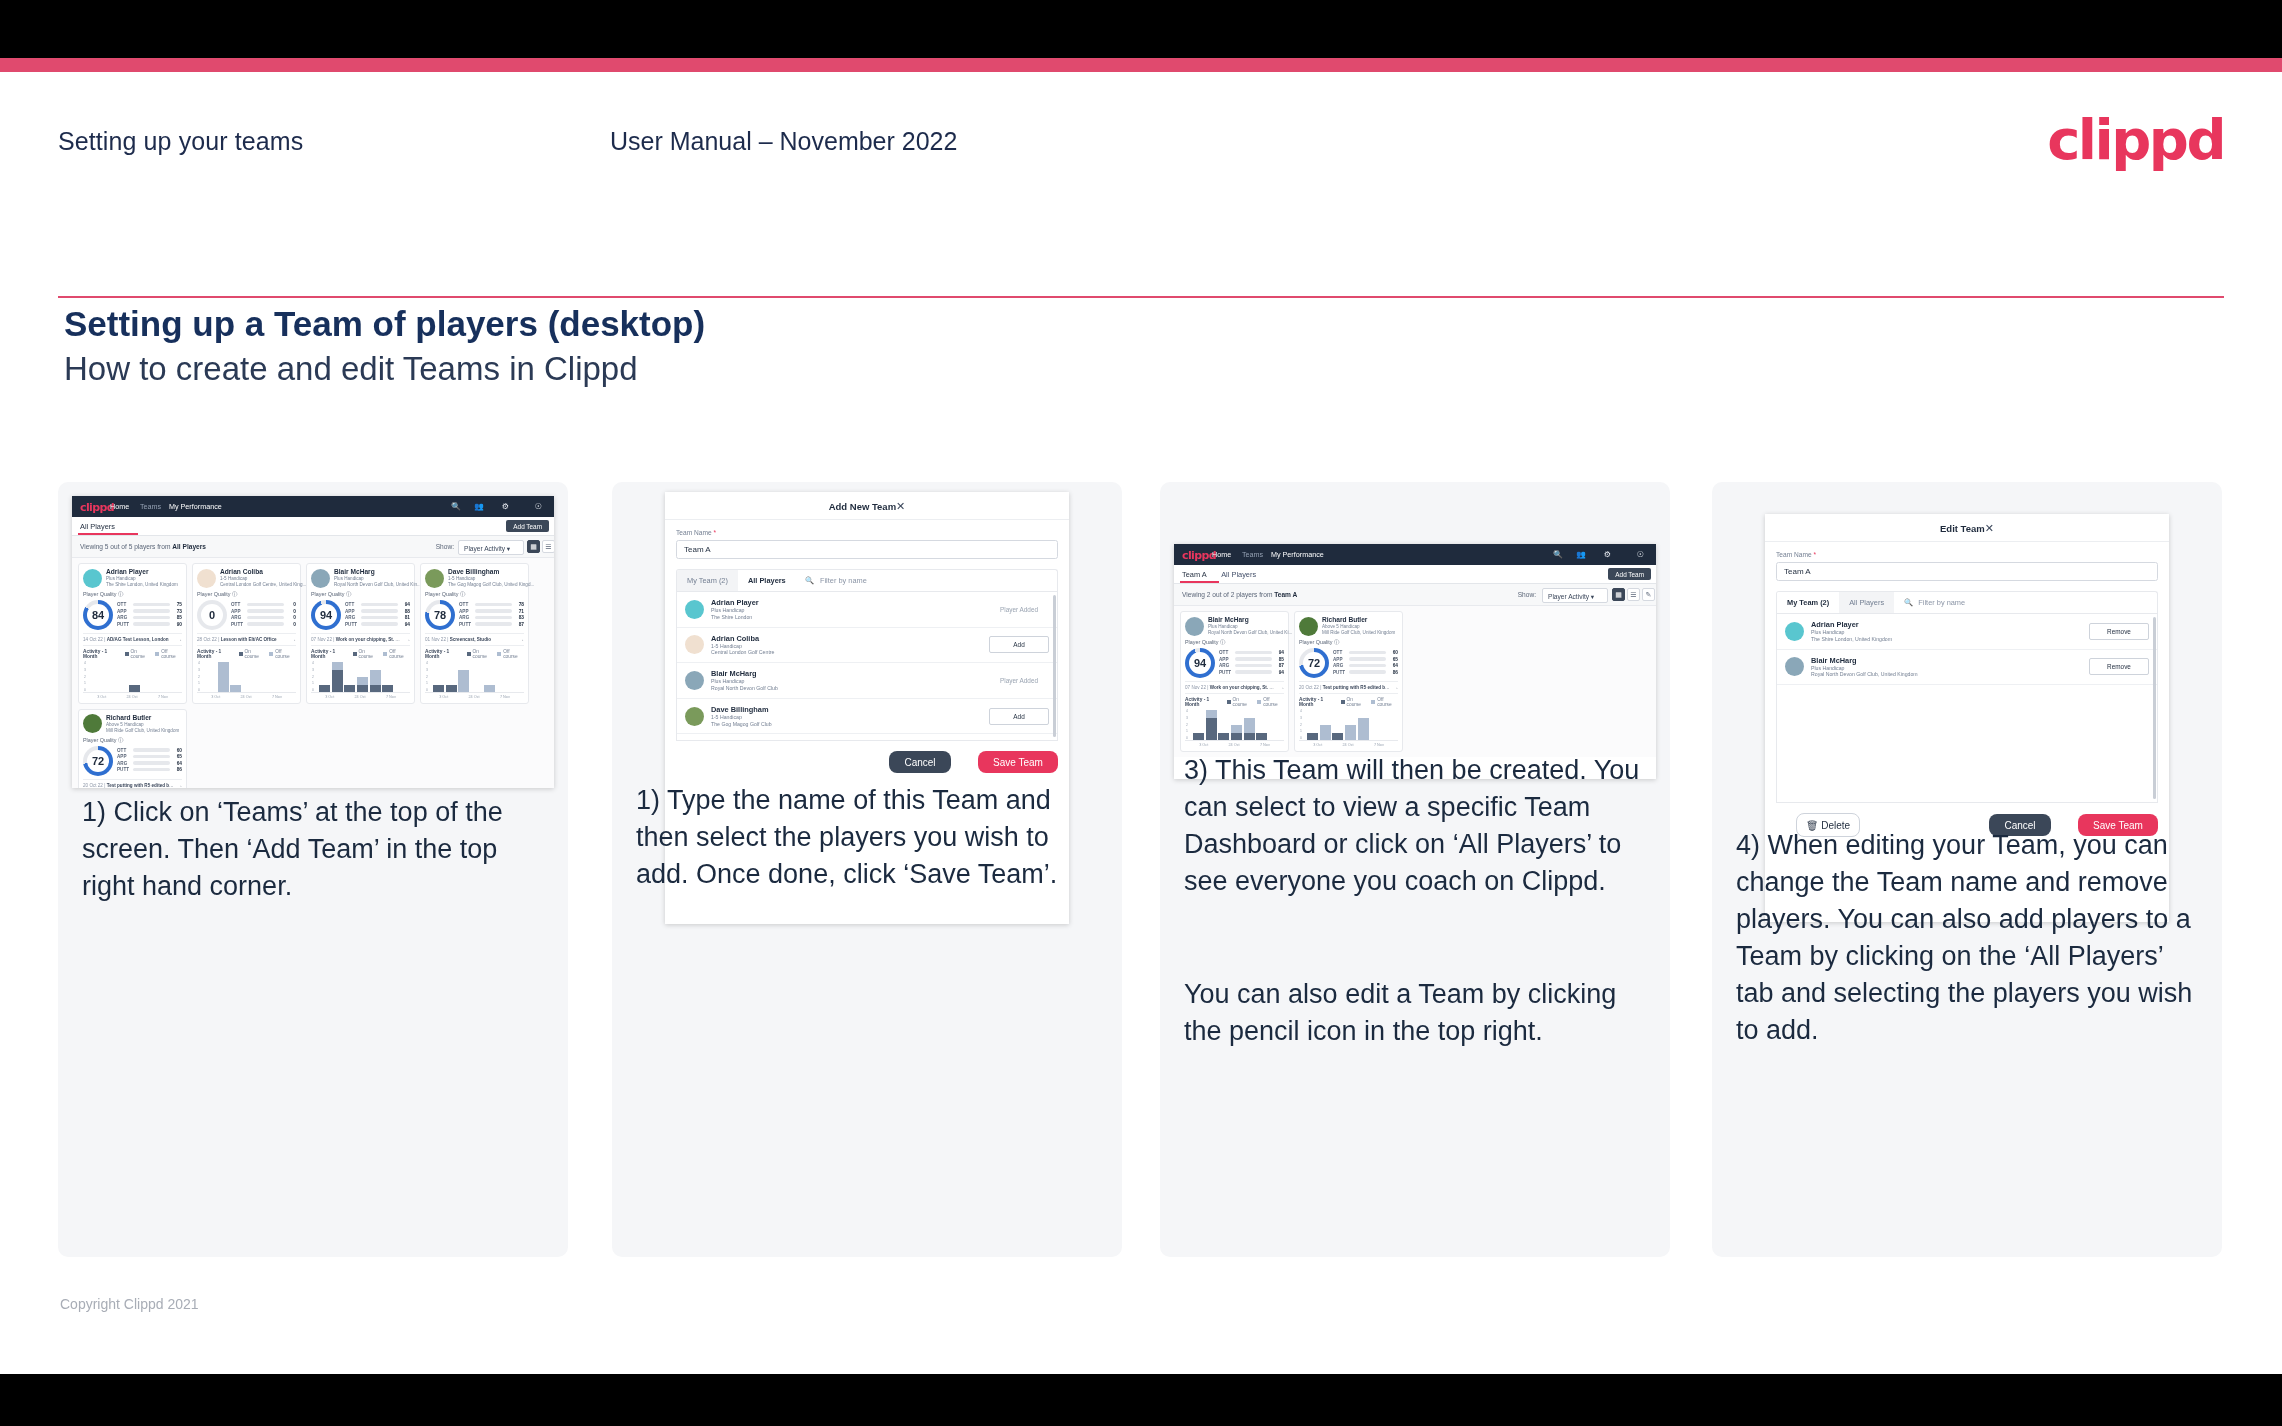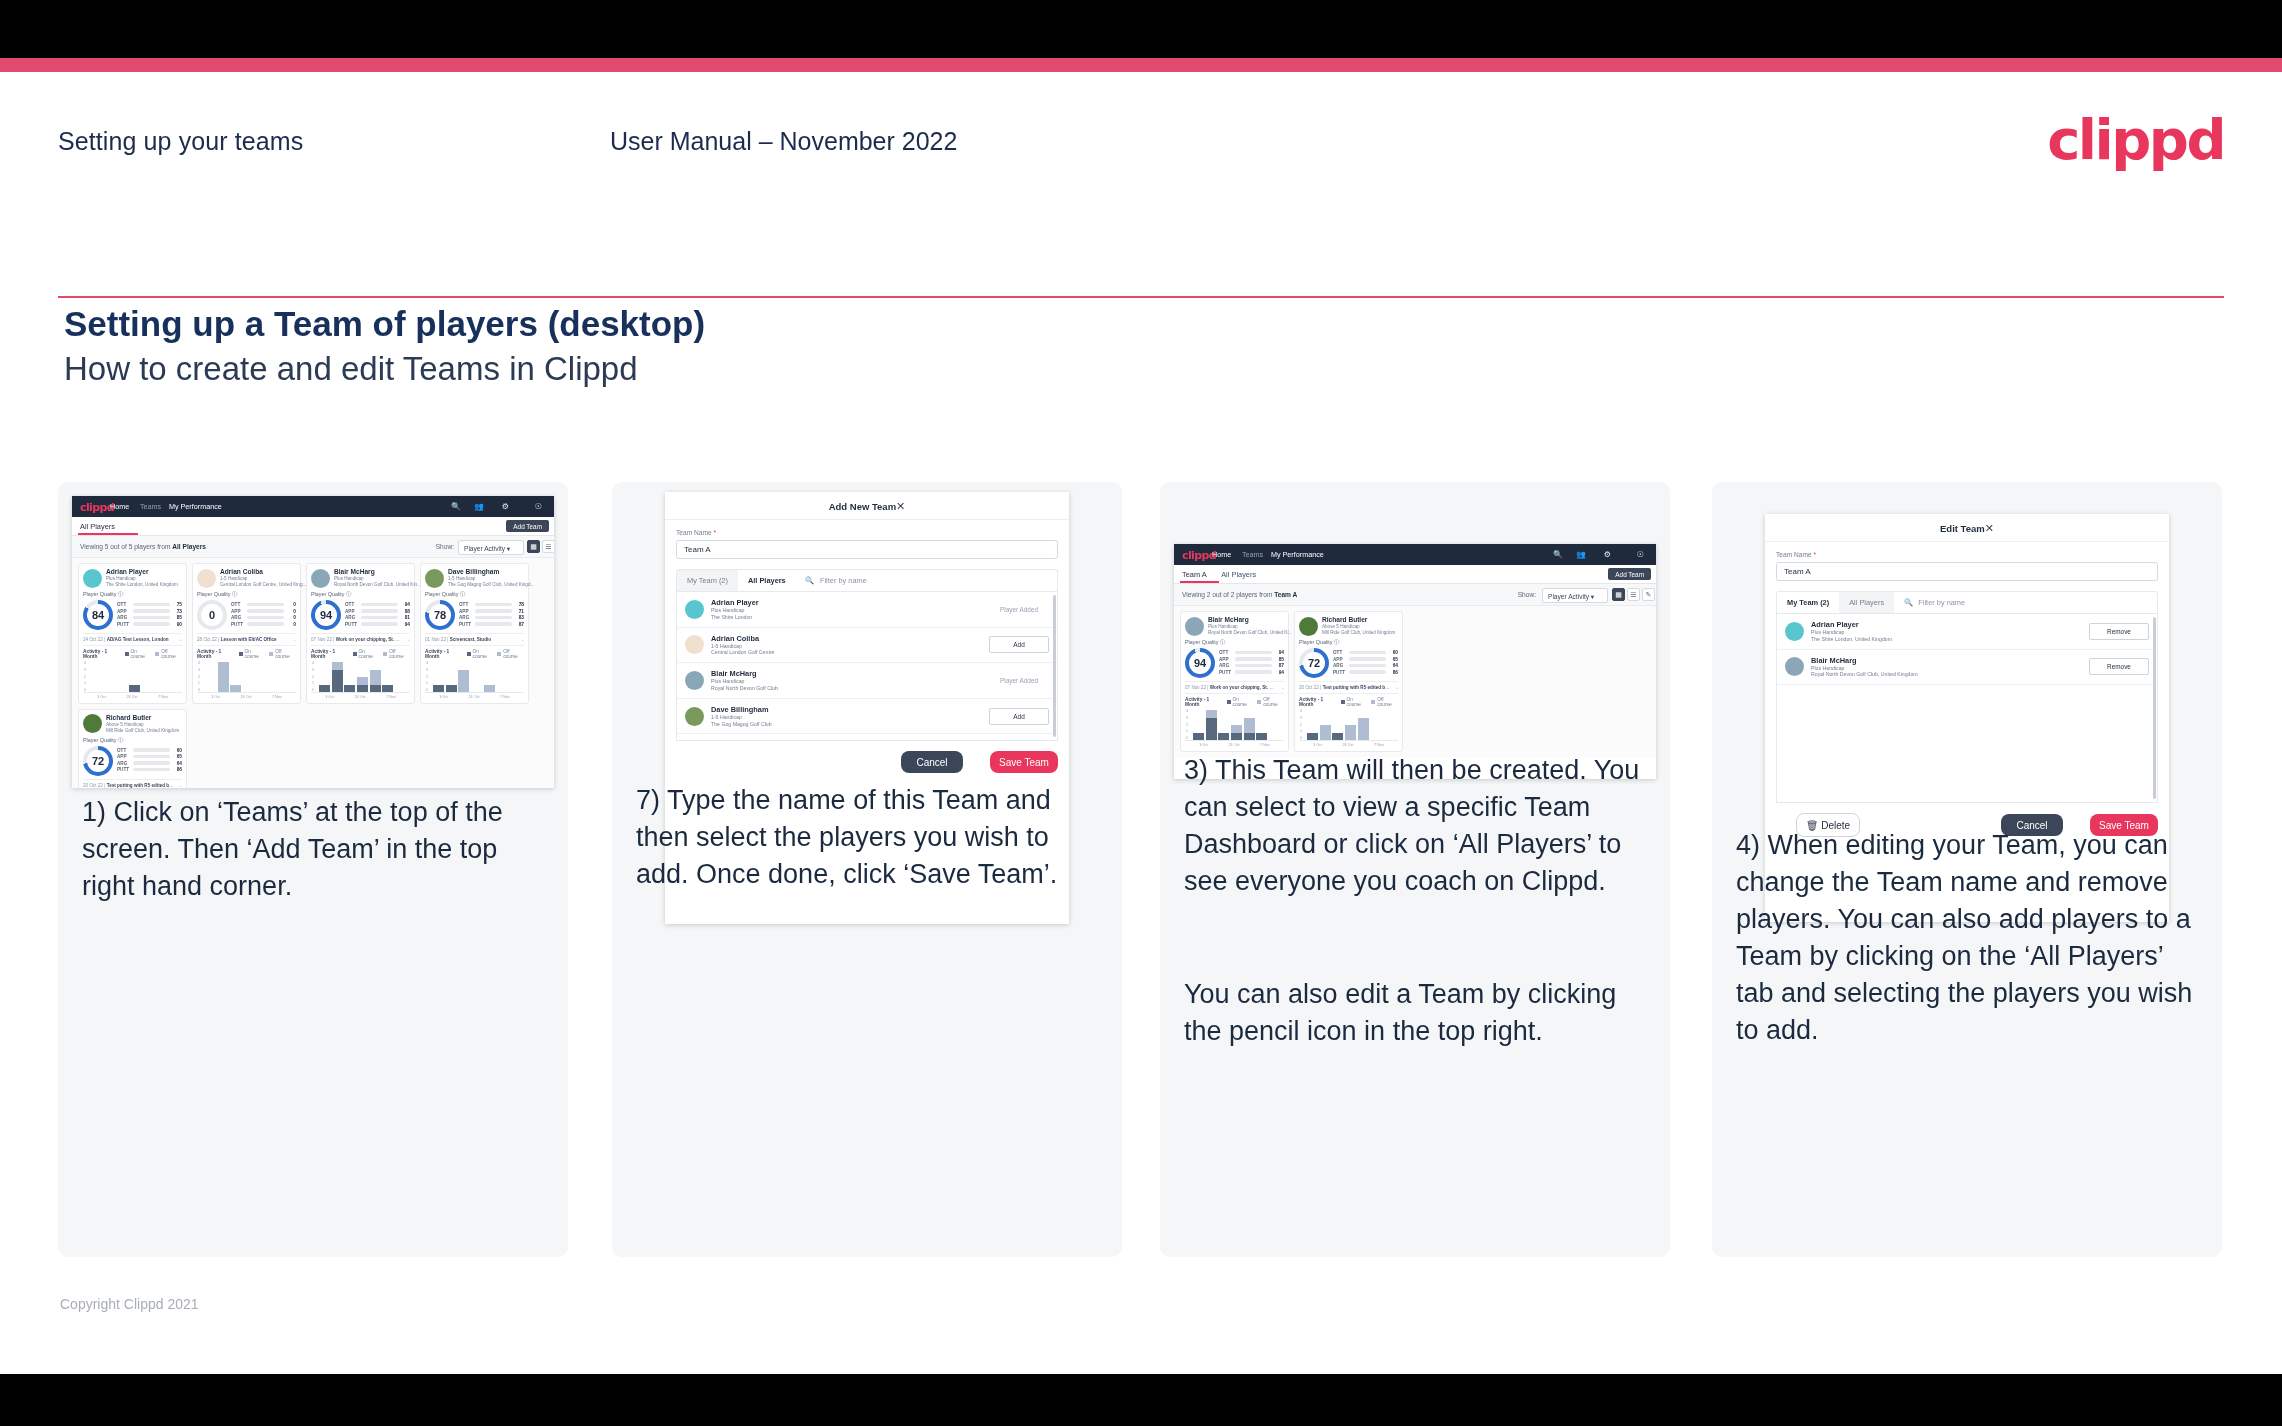--- a/index.html
+++ b/index.html
@@ -120,21 +120,21 @@
   .pav { width:19px; height:19px; border-radius:50%; flex:none; }
   .pnm { font-size:7.4px; font-weight:bold; color:#1f2b3d; line-height:9px; }
   .psub { font-size:5.2px; color:#737f92; line-height:6.8px; }
   .pbtn { font-size:6.4px; border:1px solid #ced3db; border-radius:2px; padding:4px 0; width:60px;
           text-align:center; color:#1f2b3d; background:#fff; }
   .pbtn.ghost { border-color:transparent; color:#9aa4b2; }
   .scroll { position:absolute; right:1.5px; top:3px; bottom:3px; width:3px; background:#c9ced6; border-radius:2px; }
   .md-ft { display:flex; align-items:center; padding:10px 11px 11px; gap:7px; }
   .btn { font-size:10px; padding:5.5px 0; border-radius:8px; text-align:center;margin-left:20px; }
   .btn.dark { background:#3b4758; color:#fff; width:62px; }
-  .btn.pink { background:#e8365d; color:#fff; width:68px; }
+  .btn.pink { background:#e8365d; color:#fff; width:80px; }
   .btn.out { border:1px solid #ced3db; color:#1f2b3d; background:#fff; width:64px; }
   .spacer { flex:1; }
 
   .copyright { position:absolute; left:60px; top:1296px; font-size:14px; color:#a8adb6; }
 </style>
 </head>
 <body>
 
 <div class="slide-root">
 
@@ -638,21 +638,21 @@
             </div>
     </div>
     <div class="md-ft">
 
       <span class="spacer"></span>
       <span class="btn dark">Cancel</span>
       <span class="btn pink">Save Team</span>
     </div>
         </div>
       </div>
-    <div class="caption" id="cap2" style="top:300px;">7) Type the name of this Team and then select the players you wish to add.  Once done, click ‘Save Team’.</div>
+    <div class="caption" id="cap2" style="top:300px;">1) Type the name of this Team and then select the players you wish to add.  Once done, click ‘Save Team’.</div>
   </div>
 
   <div class="card" id="card3">
     <div class="shot" id="shot3" style="left:14px; top:62px; width:482px; height:235px;">
         <div class="appnav">
       <span class="logo">clippd</span>
       <span class="nv " style="left:38px">Home</span>
           <span class="nv dim" style="left:68px">Teams</span>
           <span class="nv " style="left:97px">My Performance</span>
           <span class="ic" style="right:93px">🔍</span>

